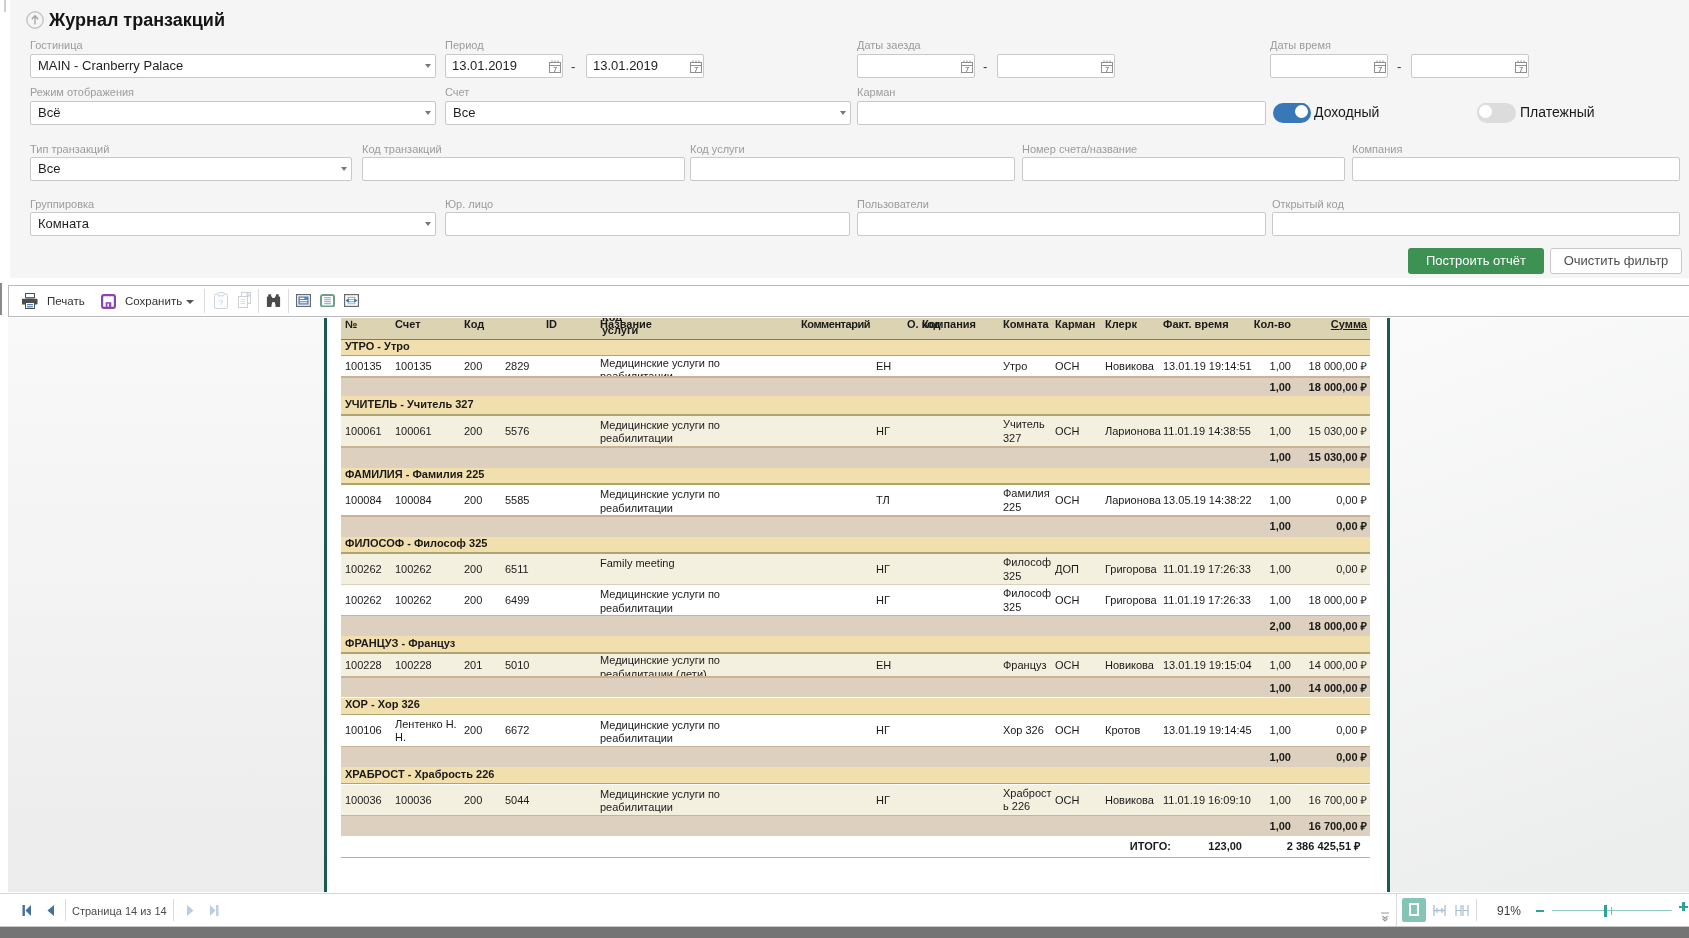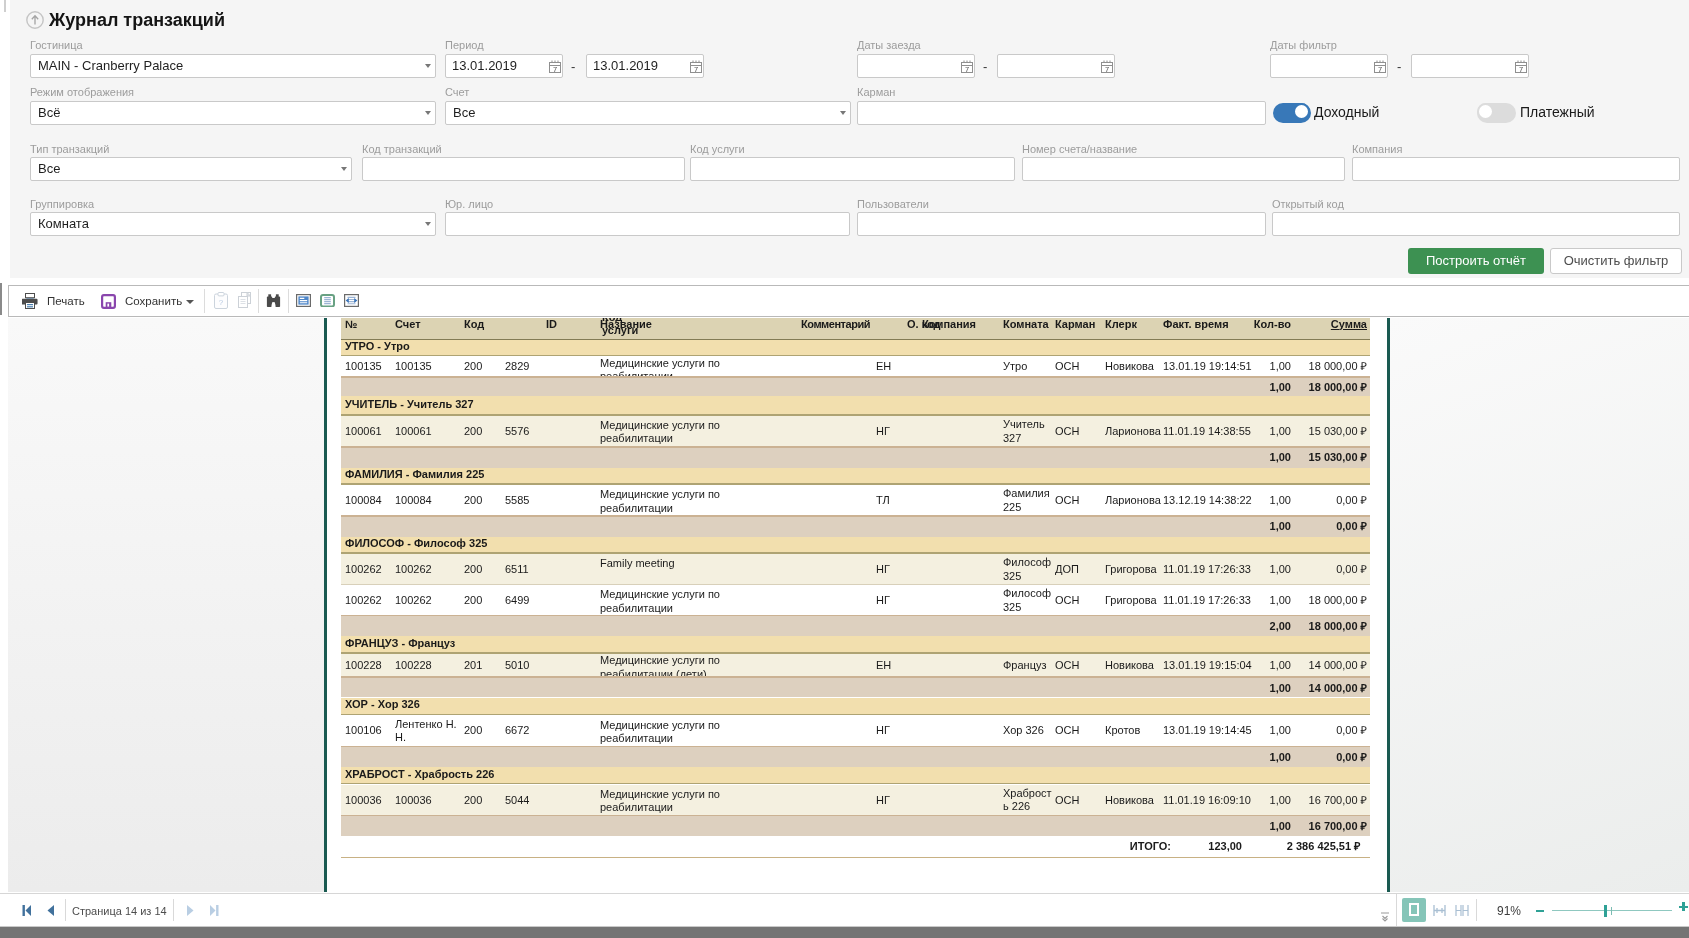--- a/index.html
+++ b/index.html
@@ -48,21 +48,21 @@
     <text x="6" y="11.5" font-size="7.5" fill="#555" text-anchor="middle" font-family="Liberation Sans">7</text>
   </svg>
 <div style="left:983px;top:59px;font-size:13px;color:#333">-</div>
 <div class="fld" style="left:997px;top:54px;width:118px;"></div>
 <svg style="position:absolute;left:1101px;top:60px" width="12" height="13" viewBox="0 0 12 13">
     <rect x="0.5" y="2.5" width="11" height="10" fill="#fff" stroke="#8f8f8f"></rect>
     <path d="M0.5 5.5 H11.5" stroke="#8f8f8f"></path>
     <path d="M3 0.5 V3 M6 0.5 V3 M9 0.5 V3" stroke="#8f8f8f"></path>
     <text x="6" y="11.5" font-size="7.5" fill="#555" text-anchor="middle" font-family="Liberation Sans">7</text>
   </svg>
-<div class="lbl" style="left:1270px;top:39px;">Даты фильтр</div>
+<div class="lbl" style="left:1270px;top:39px;">Даты время</div>
 <div class="fld" style="left:1270px;top:54px;width:118px;"></div>
 <svg style="position:absolute;left:1374px;top:60px" width="12" height="13" viewBox="0 0 12 13">
     <rect x="0.5" y="2.5" width="11" height="10" fill="#fff" stroke="#8f8f8f"></rect>
     <path d="M0.5 5.5 H11.5" stroke="#8f8f8f"></path>
     <path d="M3 0.5 V3 M6 0.5 V3 M9 0.5 V3" stroke="#8f8f8f"></path>
     <text x="6" y="11.5" font-size="7.5" fill="#555" text-anchor="middle" font-family="Liberation Sans">7</text>
   </svg>
 <div style="left:1397px;top:59px;font-size:13px;color:#333">-</div>
 <div class="fld" style="left:1411px;top:54px;width:118px;"></div>
 <svg style="position:absolute;left:1515px;top:60px" width="12" height="13" viewBox="0 0 12 13">
@@ -223,21 +223,21 @@
 <div class="tc" style="left:966.5px;top:106.8px;width:77px;text-align:right;padding-right:3px;">15 030,00 ₽</div>
 <div class="tc" style="left:14.5px;top:176px;width:49px;padding-left:4px;">100084</div>
 <div class="tc" style="left:63.5px;top:176px;width:70px;padding-left:5px;">100084</div>
 <div class="tc" style="left:133.5px;top:176px;width:40px;padding-left:4px;">200</div>
 <div class="tc" style="left:173.5px;top:176px;width:50px;padding-left:5px;">5585</div>
 <div class="tc" style="left:269.5px;top:170.2px;width:199px;padding-left:4px;">Медицинские услуги по<br>реабилитации</div>
 <div class="tc" style="left:545.5px;top:176px;width:46px;padding-left:4px;">ТЛ</div>
 <div class="tc" style="left:671.5px;top:169.3px;width:52px;padding-left:5px;">Фамилия<br>225</div>
 <div class="tc" style="left:723.5px;top:176px;width:48px;padding-left:5px;">ОСН</div>
 <div class="tc" style="left:771.5px;top:176px;width:60px;padding-left:7px;">Ларионова</div>
-<div class="tc" style="left:831.5px;top:176px;width:92px;padding-left:5px;">13.12.19 14:38:22</div>
+<div class="tc" style="left:831.5px;top:176px;width:92px;padding-left:5px;">13.05.19 14:38:22</div>
 <div class="tc" style="left:923.5px;top:176px;width:43px;text-align:right;padding-right:2px;">1,00</div>
 <div class="tc" style="left:966.5px;top:176px;width:77px;text-align:right;padding-right:3px;">0,00 ₽</div>
 <div style="left:14.5px;top:236px;width:1029px;height:30px;background:#f4f0e0"></div>
 <div class="tc" style="left:14.5px;top:245px;width:49px;padding-left:4px;">100262</div>
 <div class="tc" style="left:63.5px;top:245px;width:70px;padding-left:5px;">100262</div>
 <div class="tc" style="left:133.5px;top:245px;width:40px;padding-left:4px;">200</div>
 <div class="tc" style="left:173.5px;top:245px;width:50px;padding-left:5px;">6511</div>
 <div class="tc" style="left:269.5px;top:239.2px;width:199px;padding-left:4px;">Family meeting</div>
 <div class="tc" style="left:545.5px;top:245px;width:46px;padding-left:4px;">НГ</div>
 <div class="tc" style="left:671.5px;top:238.3px;width:52px;padding-left:5px;">Философ<br>325</div>

